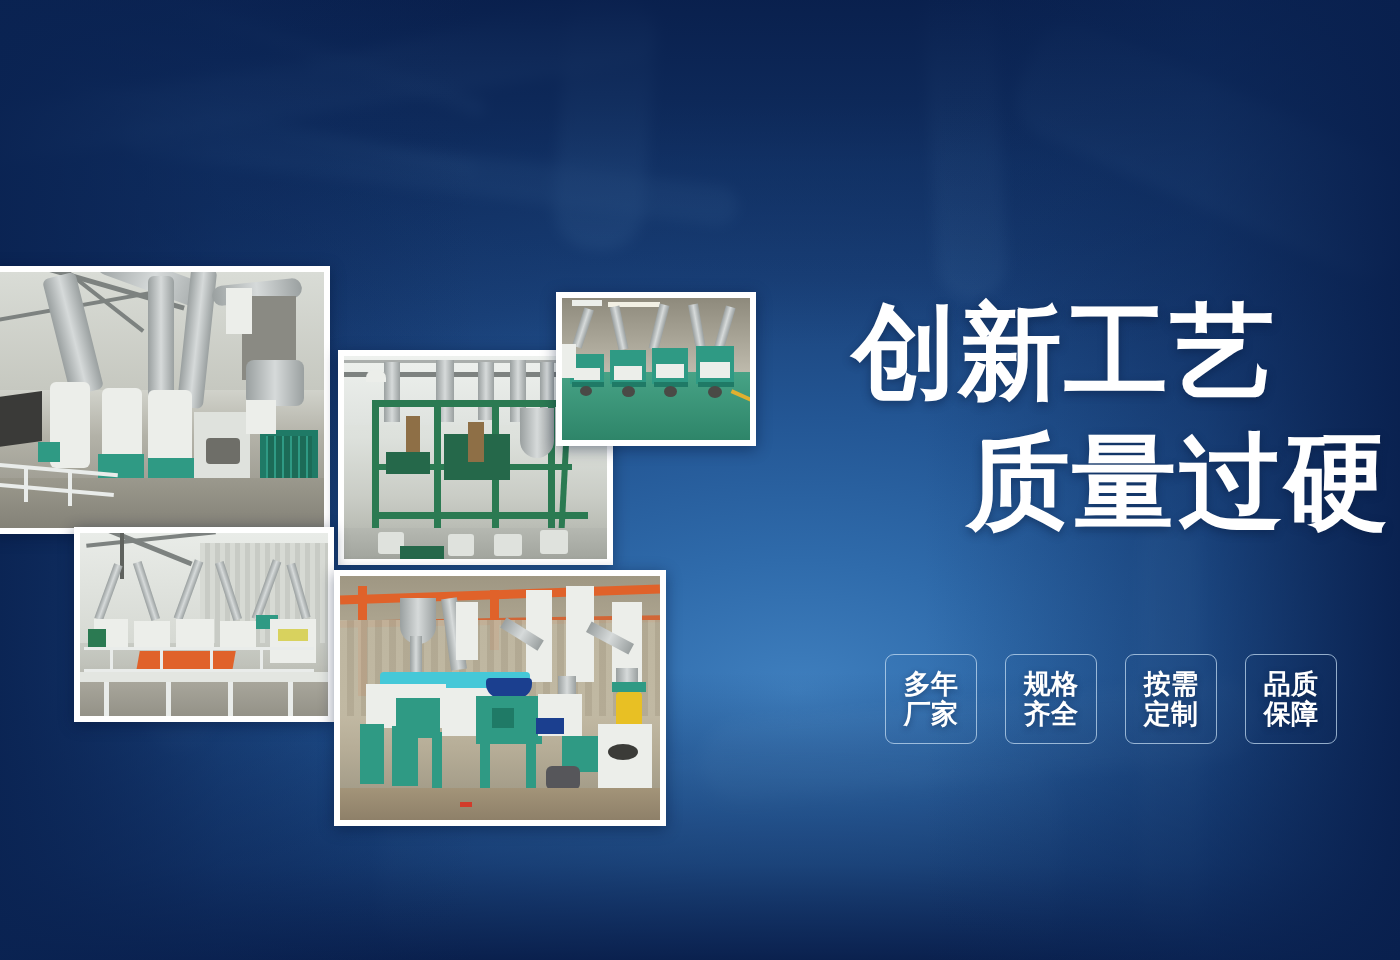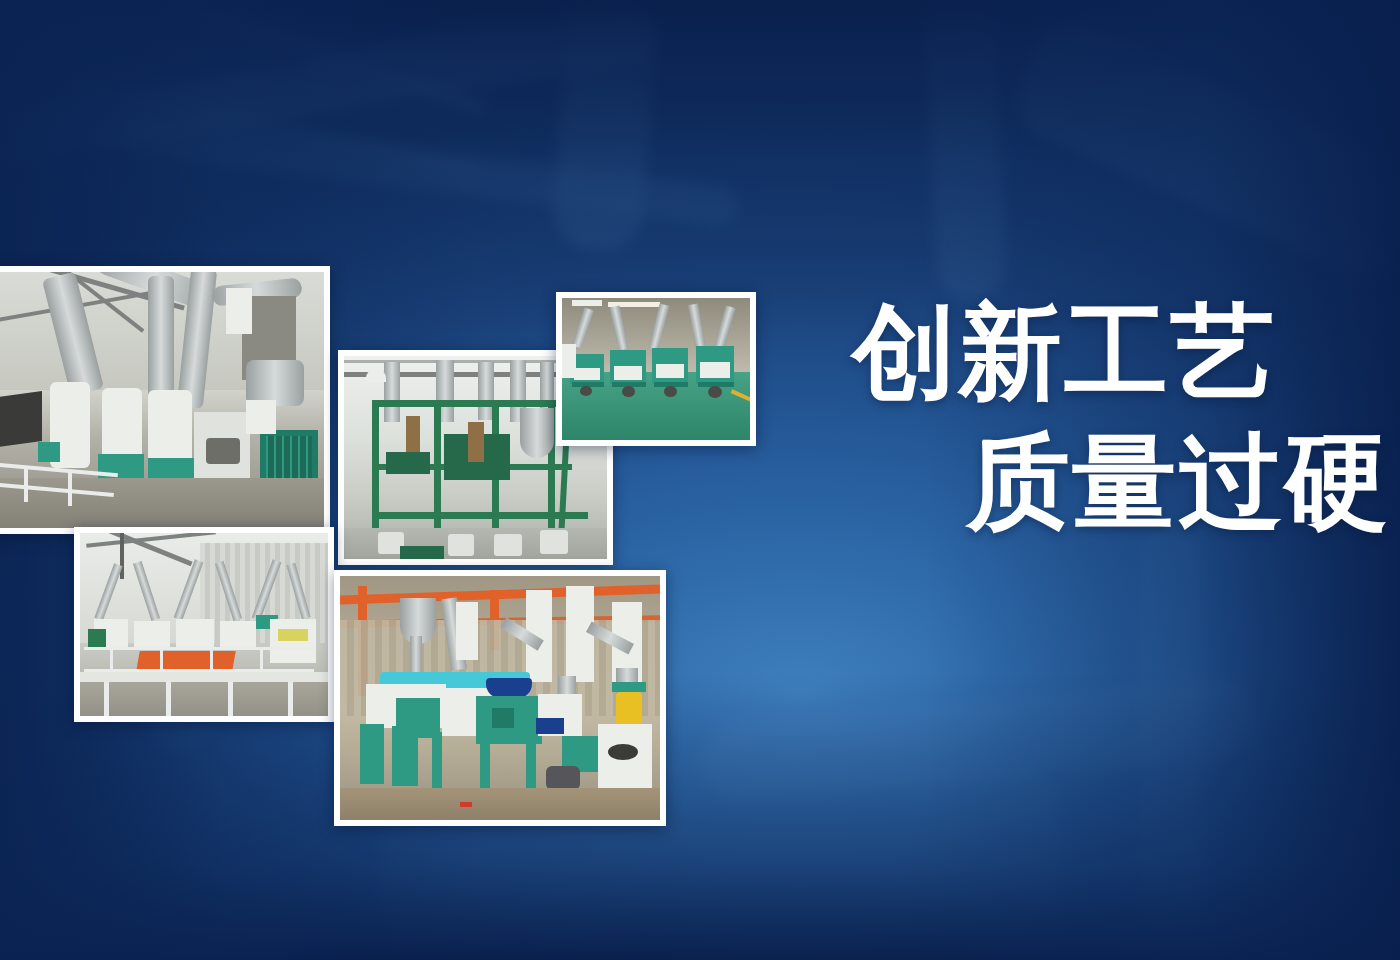--- a/index.html
+++ b/index.html
@@ -349,15 +349,33 @@
 
   </div>
 
   <div id="copy">
 
     <div class="headline" id="hl1">创新工艺</div>
 
     <div class="headline" id="hl2">质量过硬</div>
 
 
+    <div id="badges">
+      <div class="badge">
+        <div class="btxt">多年
+厂家</div>
+      </div>
+      <div class="badge">
+        <div class="btxt">规格
+齐全</div>
+      </div>
+      <div class="badge">
+        <div class="btxt">按需
+定制</div>
+      </div>
+      <div class="badge">
+        <div class="btxt">品质
+保障</div>
+      </div>
+    </div>
 
   </div>
 </div>
 
 </body></html>

